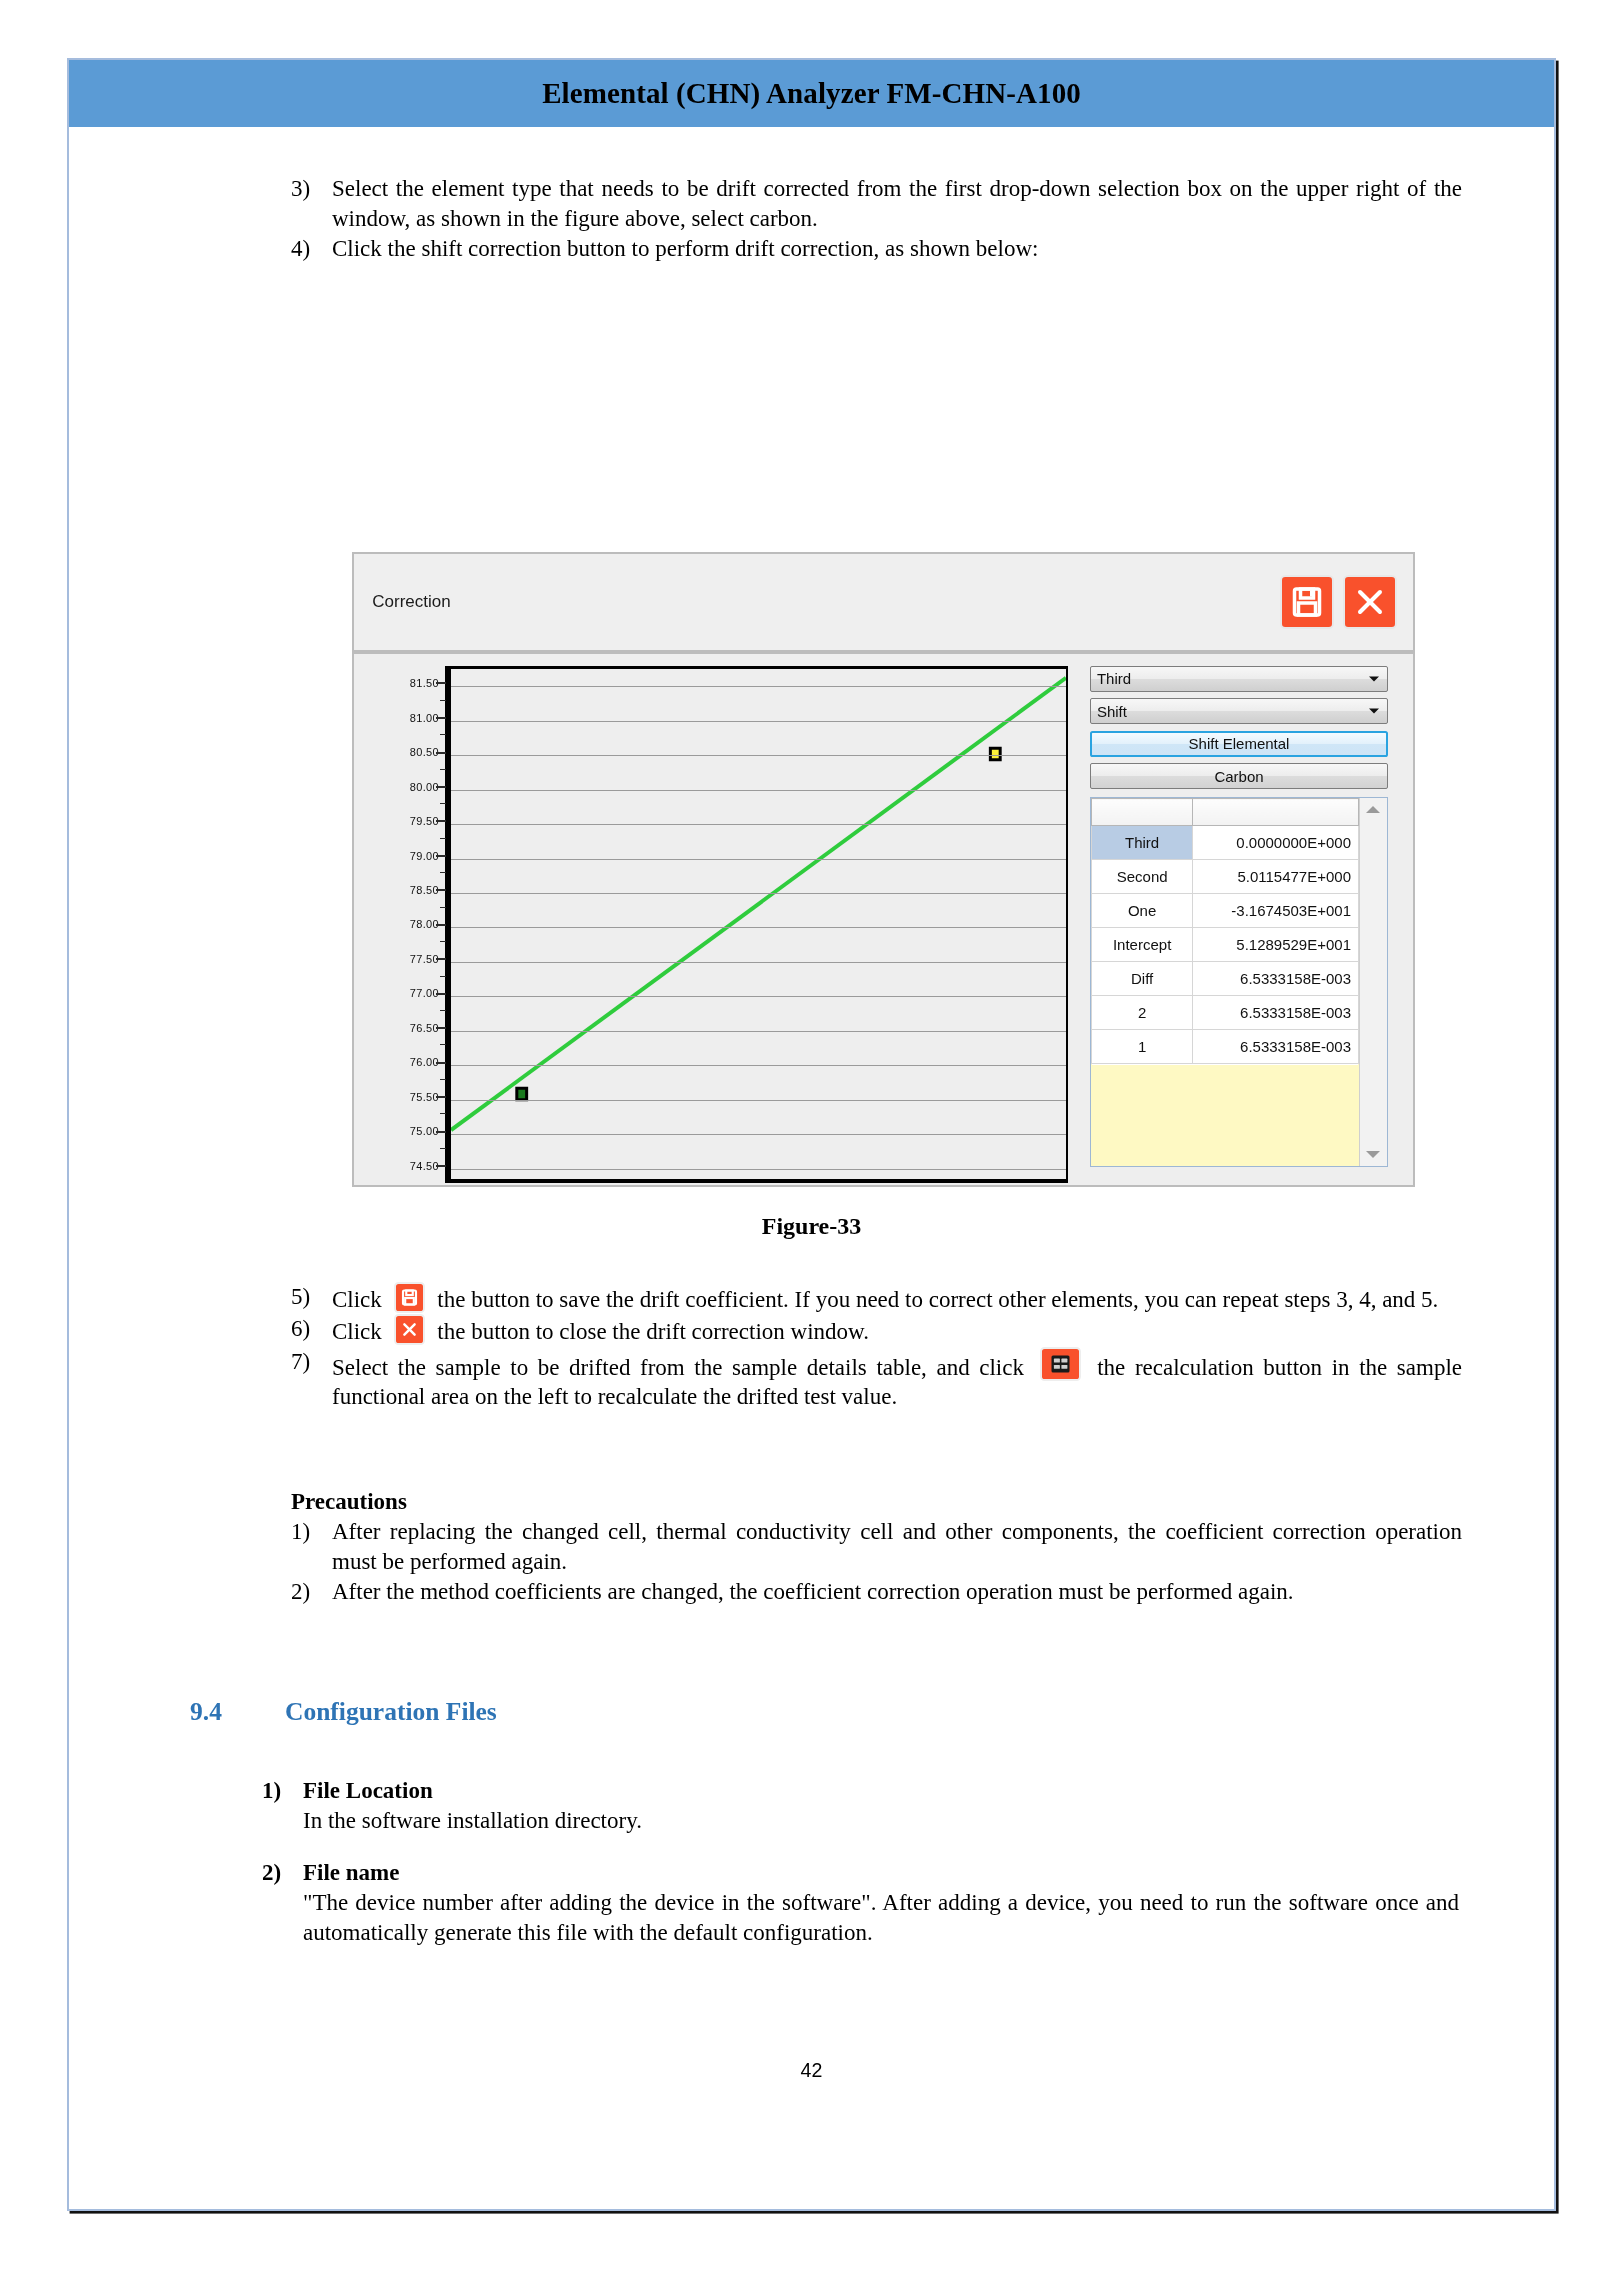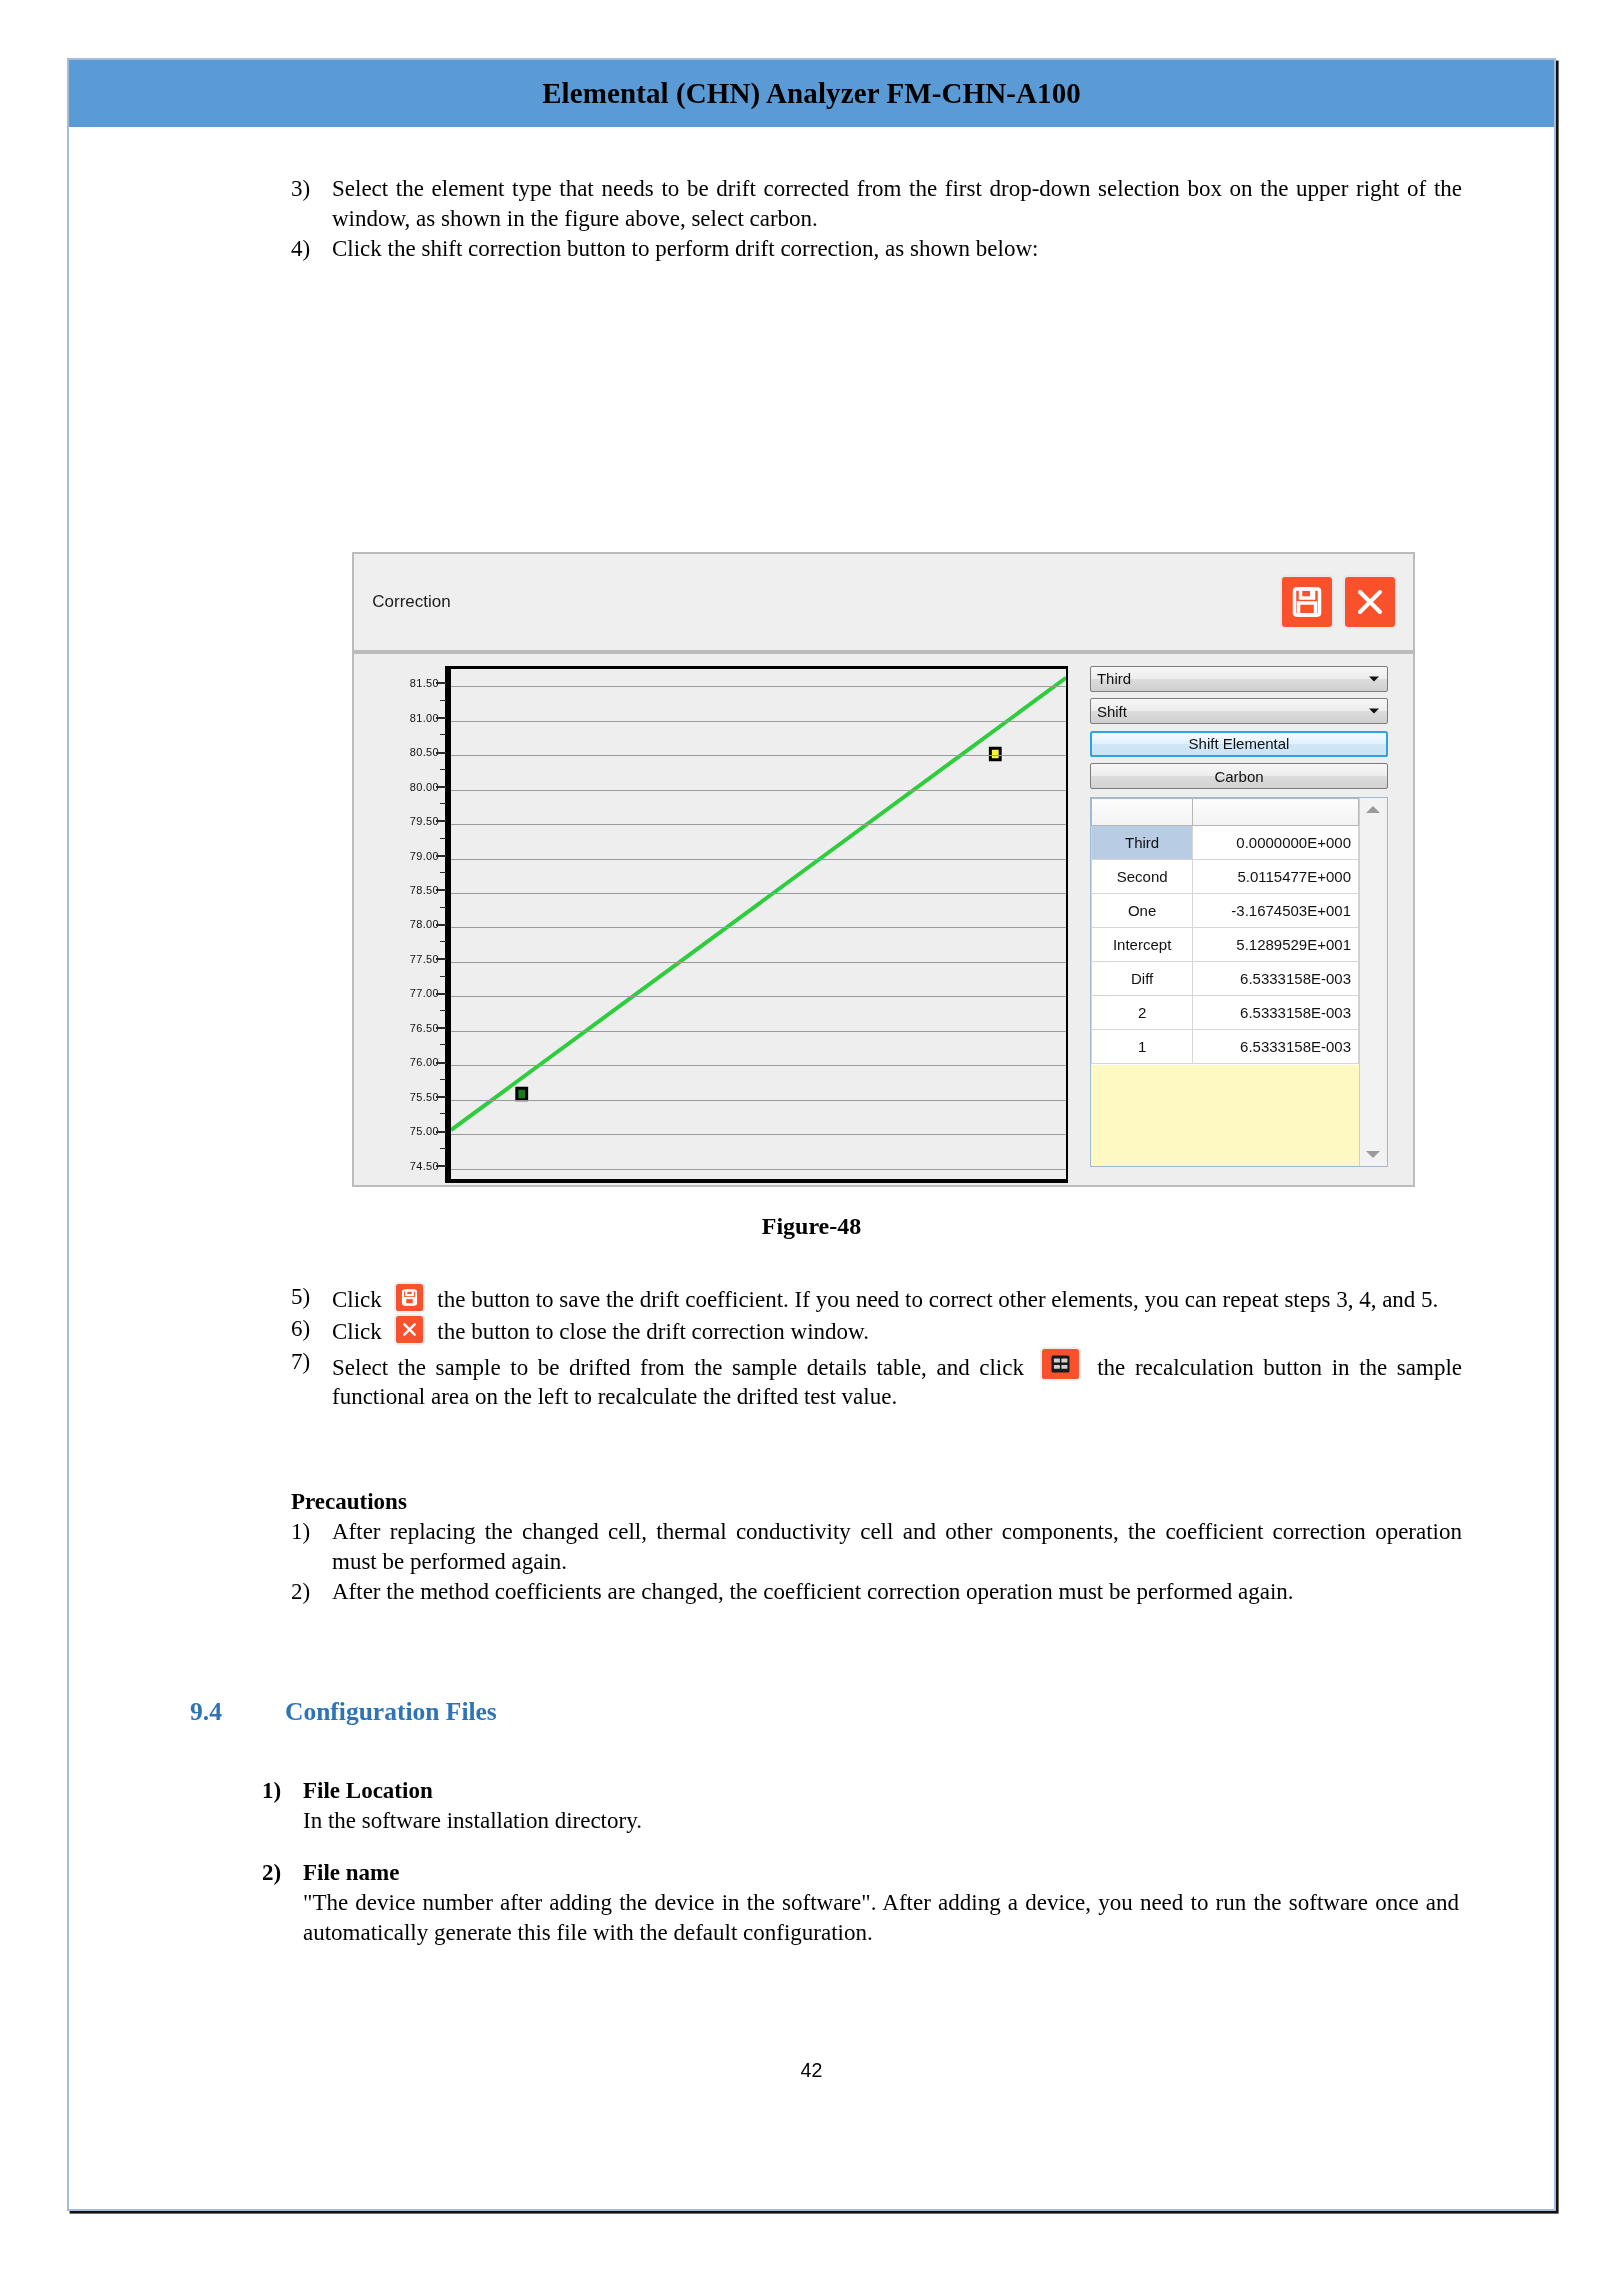--- a/index.html
+++ b/index.html
@@ -569,21 +569,21 @@
             <div class="grid-scroll">
               <span class="sb-arrow up"></span>
               <span class="sb-arrow down"></span>
             </div>
           </div>
 
         </div>
       </div>
     </div>
 
-    <div class="fig-caption" style="top:1086px;">Figure-48</div>
+    <div class="fig-caption" style="top:1086px;">Figure-33</div>
 
     <div class="list-outer text-block" style="top:1155px;">
 
       <div class="num-item">
         <div class="num-marker">5)</div>
         <div class="num-body">
           <span>Click</span>
           <span class="inline-btn">
             <svg viewBox="0 0 100 100">
               <g fill="none" stroke="#ffffff" stroke-width="8">

